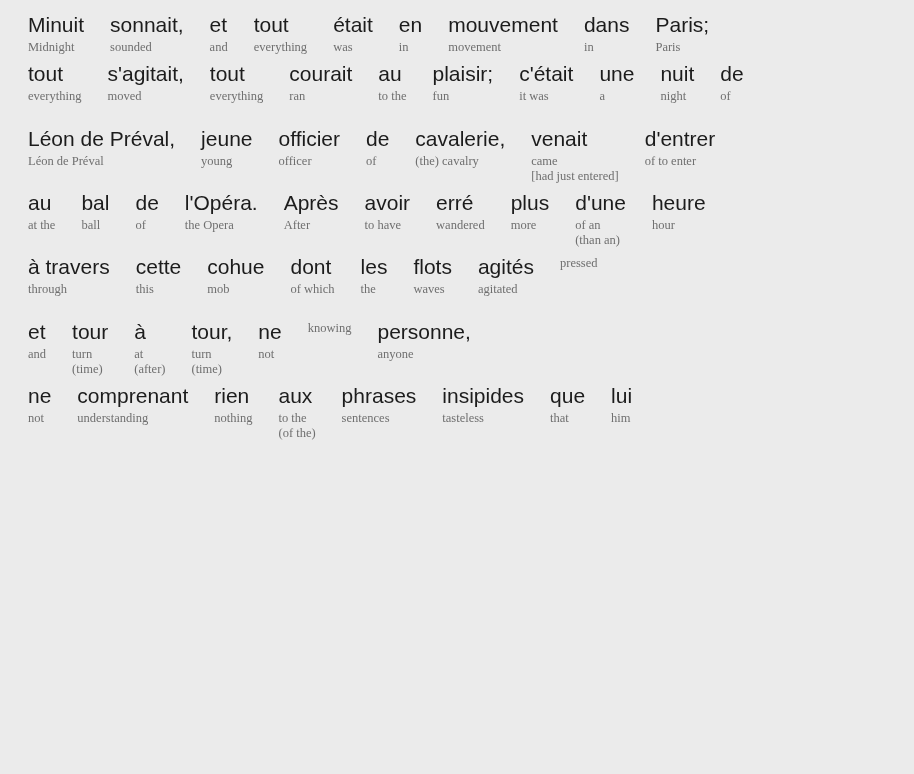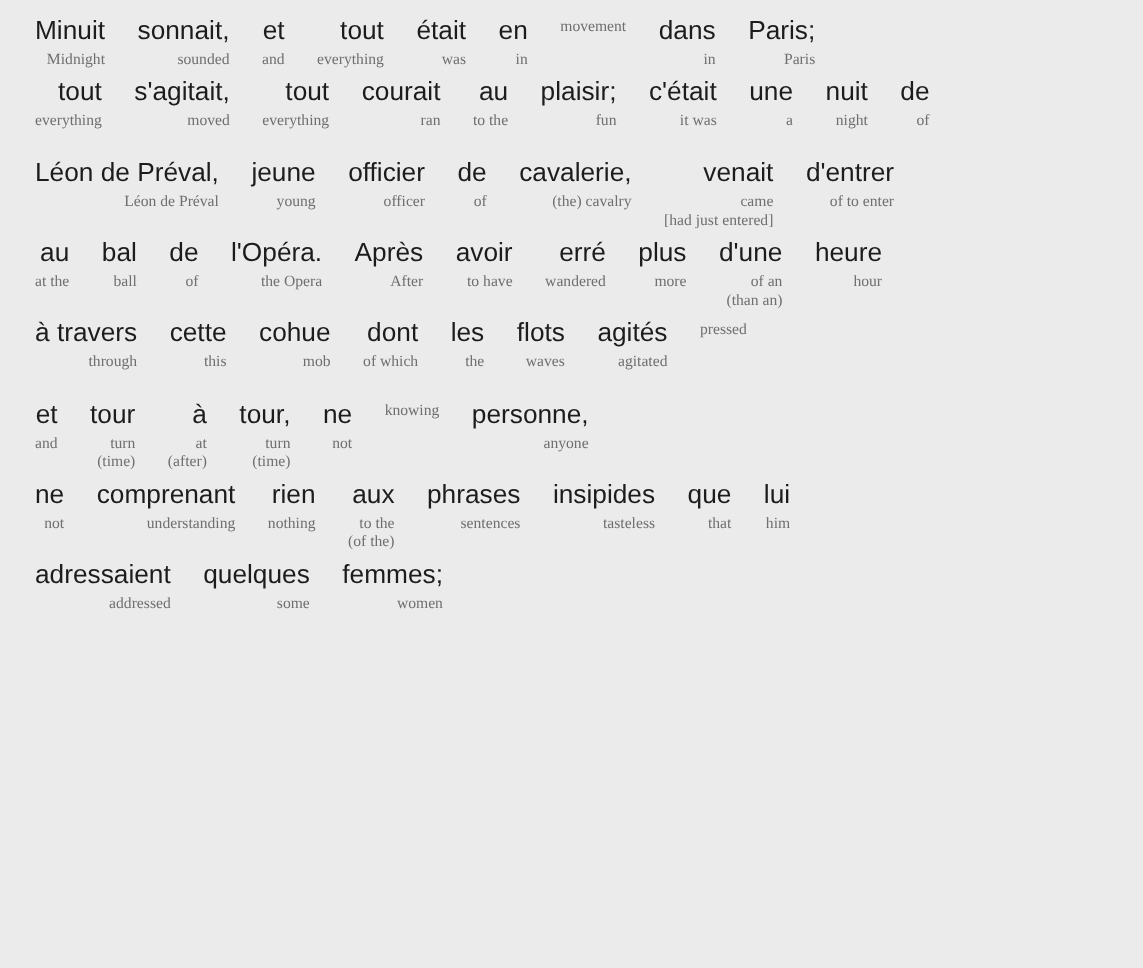--- a/index.html
+++ b/index.html
@@ -16,21 +16,20 @@
   }
   .page {
     width: 914px;
     height: 774px;
     box-sizing: border-box;
     padding: 12px 0 0 28px;
     background: #ebebeb;
   }
   .block {
     margin-bottom: 22px;
-    text-align: right;
   }
   .line {
     display: flex;
     flex-wrap: nowrap;
     align-items: flex-start;
     margin-bottom: 6px;
   }
   .pair {
     display: flex;
     flex-direction: column;
@@ -77,20 +76,21 @@
           </div>
           <div class="pair">
             <div class="src">était</div>
             <div class="gloss">was</div>
           </div>
           <div class="pair">
             <div class="src">en</div>
             <div class="gloss">in</div>
           </div>
           <div class="pair">
+            <div class="src">mouvement</div>
             <div class="gloss">movement</div>
           </div>
           <div class="pair">
             <div class="src">dans</div>
             <div class="gloss">in</div>
           </div>
           <div class="pair">
             <div class="src">Paris;</div>
             <div class="gloss">Paris</div>
           </div>
@@ -306,31 +306,17 @@
             <div class="src">insipides</div>
             <div class="gloss">tasteless</div>
           </div>
           <div class="pair">
             <div class="src">que</div>
             <div class="gloss">that</div>
           </div>
           <div class="pair">
             <div class="src">lui</div>
             <div class="gloss">him</div>
-          </div>
-        </div>
-        <div class="line">
-          <div class="pair">
-            <div class="src">adressaient</div>
-            <div class="gloss">addressed</div>
-          </div>
-          <div class="pair">
-            <div class="src">quelques</div>
-            <div class="gloss">some</div>
-          </div>
-          <div class="pair">
-            <div class="src">femmes;</div>
-            <div class="gloss">women</div>
           </div>
         </div>
       </div>
     </div>
 </div>
 
 </body></html>

